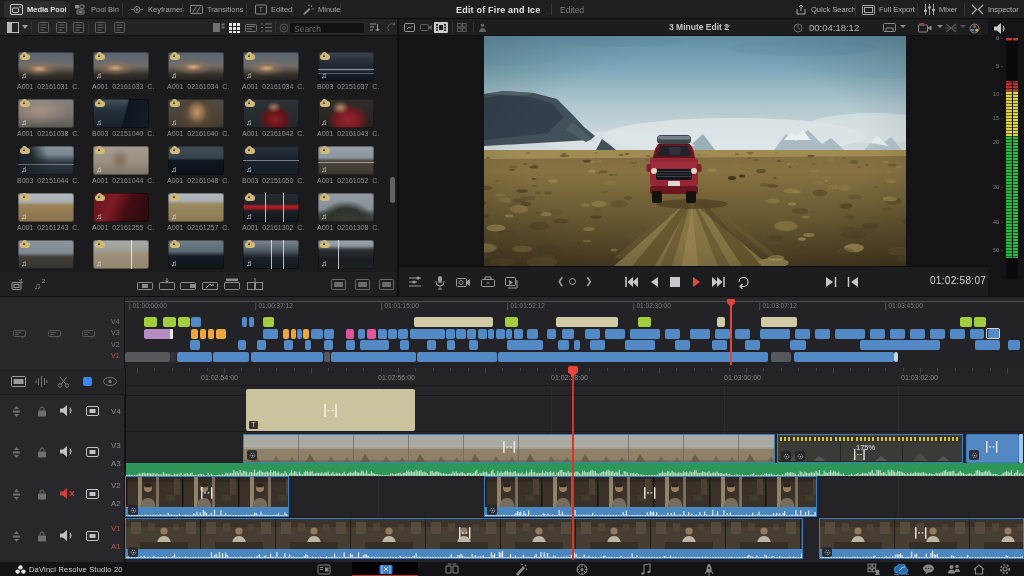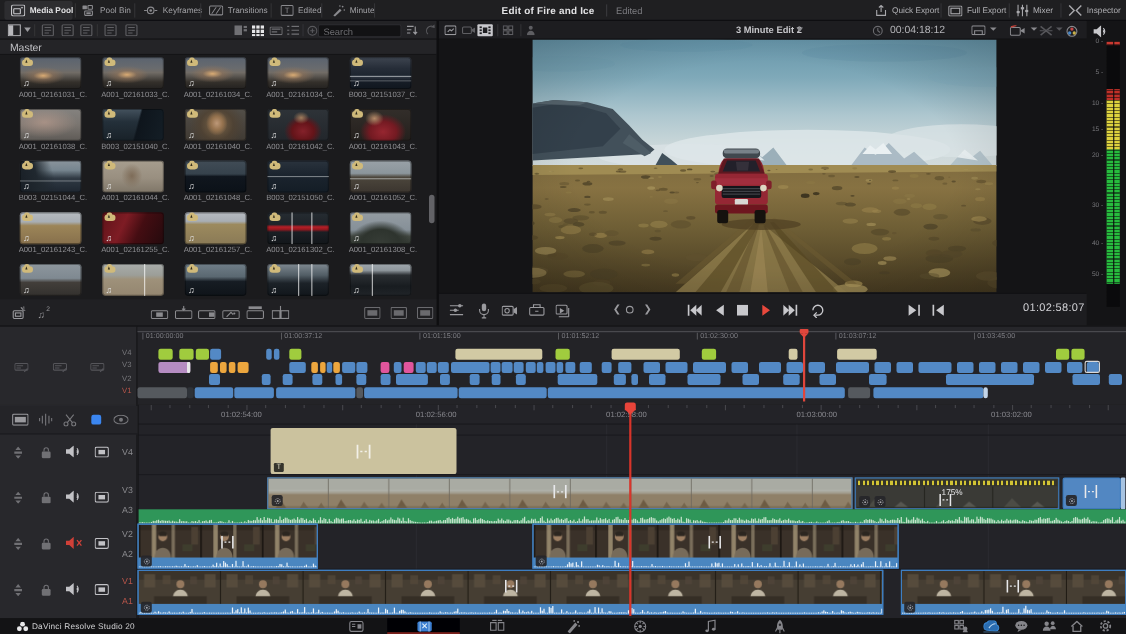--- a/index.html
+++ b/index.html
@@ -73,21 +73,21 @@
 <div class="sep" style="left:292px"></div>
 <div class="sep" style="left:340px"></div>
 <div class="abs" style="left:456px;top:0;height:19px;display:flex;align-items:center;font-size:9px;font-weight:bold;color:#e2e2e4;letter-spacing:0.2px">Edit of Fire and Ice</div>
 <div class="abs" style="left:551px;top:4px;width:1px;height:11px;background:#3a3a3e"></div>
 <div class="abs" style="left:560px;top:0;height:19px;display:flex;align-items:center;font-size:8.5px;color:#7c7c80">Edited</div>
 <div class="tab" style="left:795px;color:#b0b0b4">
       <svg width="12" height="12" viewBox="0 0 12 12">
         <path d="M2 5v5h8V5" fill="none" stroke="#a8a8ac"></path>
         <path d="M6 7V1M4 2.8L6 1l2 1.8" fill="none" stroke="#a8a8ac"></path>
       </svg>
-      <span>Quick Export</span>
+      <span>Quick Search</span>
     </div>
 <div class="tab" style="left:862px;color:#b0b0b4">
       <svg width="13" height="10" viewBox="0 0 13 10">
         <rect x="0.5" y="0.5" width="12" height="9" rx="1" fill="none" stroke="#a8a8ac"></rect>
         <rect x="2.5" y="2.5" width="8" height="5" fill="none" stroke="#a8a8ac"></rect>
       </svg>
       <span>Full Export</span>
     </div>
 <div class="tab" style="left:924px;color:#b0b0b4">
       <svg width="11" height="11" viewBox="0 0 11 11">
@@ -235,23 +235,20 @@
     </svg>
 <div class="abs" style="left:563px;top:6px;width:0;height:0;border-left:3px solid transparent;border-right:3px solid transparent;border-top:3.5px solid #56565a"></div>
 <svg class="abs" style="left:572px;top:3.5px" width="11" height="11" viewBox="0 0 11 11">
       <circle cx="5.5" cy="5.5" r="4.5" fill="none" stroke="#8a8a8e"></circle>
       <circle cx="5.5" cy="3.4" r="1.5" fill="#c84848"></circle>
       <circle cx="3.4" cy="7" r="1.5" fill="#4888c8"></circle>
       <circle cx="7.6" cy="7" r="1.5" fill="#c8b048"></circle>
     </svg>
 </div>
 <div class="abs" style="left:0;top:36px;width:397px;height:260px;background:#1b1b1d;overflow:hidden">
-<div class="abs" style="left:0;top:0;width:397px;height:14px;background:#242427;border-bottom:1px solid #141416">
-      <span style="position:absolute;left:9px;top:1.5px;font-size:9.5px;color:#c2c2c6">Master</span>
-    </div>
 <div class="thumb" style="left:18px;top:16px;background:radial-gradient(ellipse 20px 8px at 38% 58%,#d9ab74 0%,rgba(150,118,90,0.55) 45%,rgba(95,90,88,0) 100%),linear-gradient(180deg,#5a636f 0%,#696b6e 35%,#716c66 48%,#55514c 62%,#34302b 78%,#232120 100%)">
 <div class="cloud"></div>
       <div class="note">♫</div>
     </div>
 <div class="fname" style="left:17px;top:47px">A001_02161031_C...</div>
 <div class="thumb" style="left:93px;top:16px;background:radial-gradient(ellipse 20px 8px at 40% 55%,#d9ab74 0%,rgba(150,118,90,0.55) 45%,rgba(95,90,88,0) 100%),linear-gradient(180deg,#5a636f 0%,#696b6e 35%,#716c66 48%,#55514c 62%,#34302b 78%,#232120 100%)">
 <div class="cloud"></div>
       <div class="note">♫</div>
     </div>
 <div class="fname" style="left:92px;top:47px">A001_02161033_C...</div>

